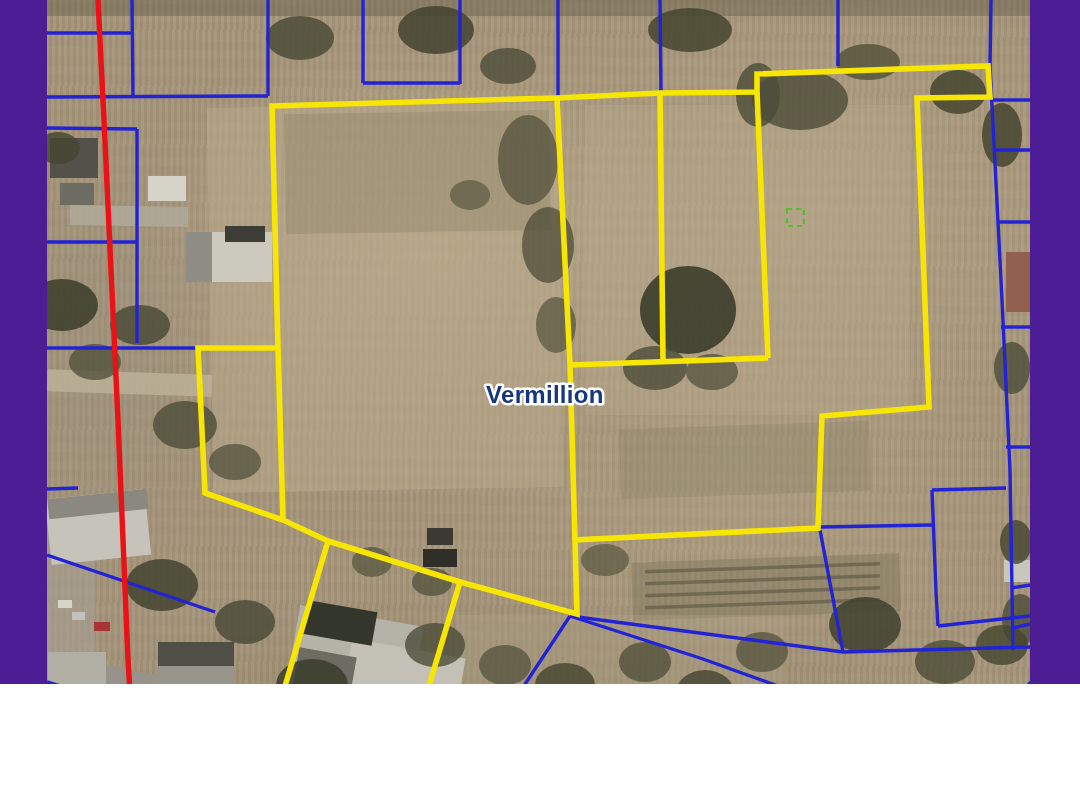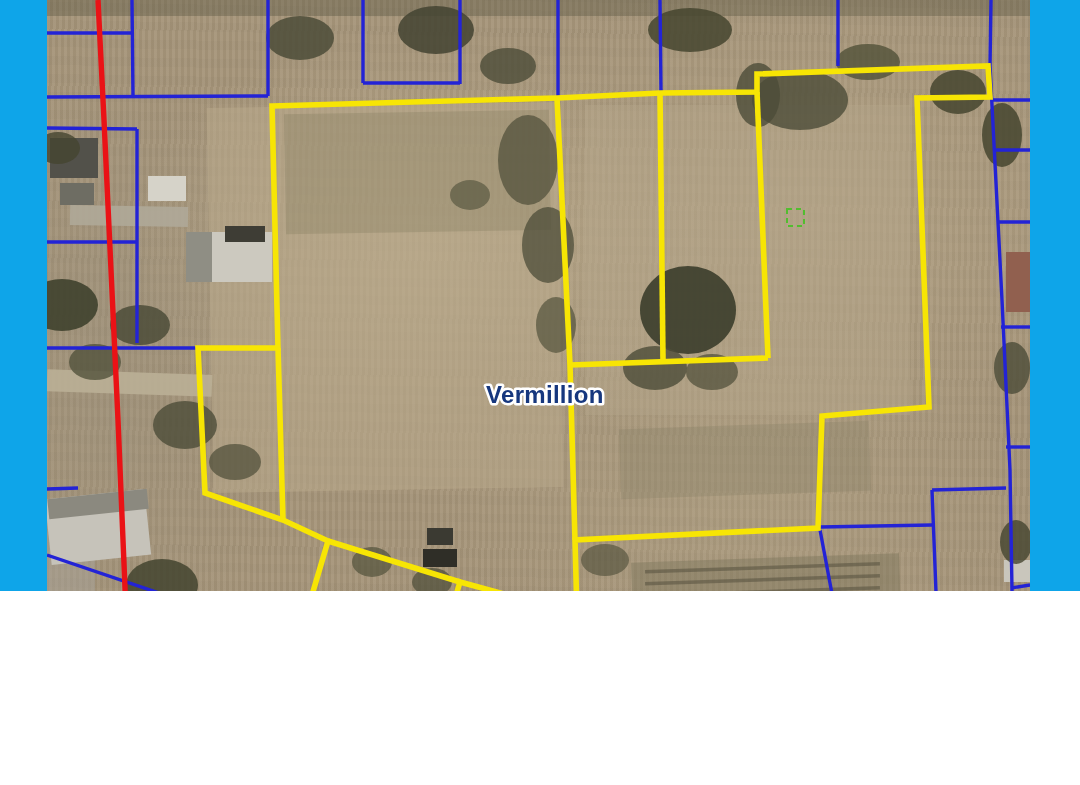--- a/index.html
+++ b/index.html
@@ -1,17 +1,17 @@
 <!DOCTYPE html>
 <html><head>
 <meta charset="utf-8">
 <style>
   html,body{margin:0;padding:0;}
   body{width:1080px;height:785px;background:#ffffff;font-family:"Liberation Sans",sans-serif;}
-  .page{position:relative;width:1080px;height:591px;background:#0ea5e9;overflow:hidden;}
+  .page{position:relative;width:1080px;height:684px;background:#4c1d95;overflow:hidden;}
   .map-frame{
     position:absolute;left:47px;top:0;width:983px;height:785px;overflow:hidden;
     background-color:#a6957a;
     background-image:
       radial-gradient(ellipse 420px 320px at 38% 32%, rgba(205,190,156,.40), transparent 70%),
       radial-gradient(ellipse 520px 340px at 76% 28%, rgba(198,183,150,.34), transparent 72%),
       radial-gradient(ellipse 420px 260px at 70% 62%, rgba(188,174,142,.30), transparent 72%),
       radial-gradient(ellipse 700px 240px at 45% 96%, rgba(118,108,86,.30), transparent 75%),
       radial-gradient(ellipse 260px 420px at 6% 45%, rgba(150,142,124,.35), transparent 75%),
       repeating-linear-gradient(91deg, rgba(255,255,255,.045) 0 3px, rgba(40,35,20,.045) 3px 6px),

